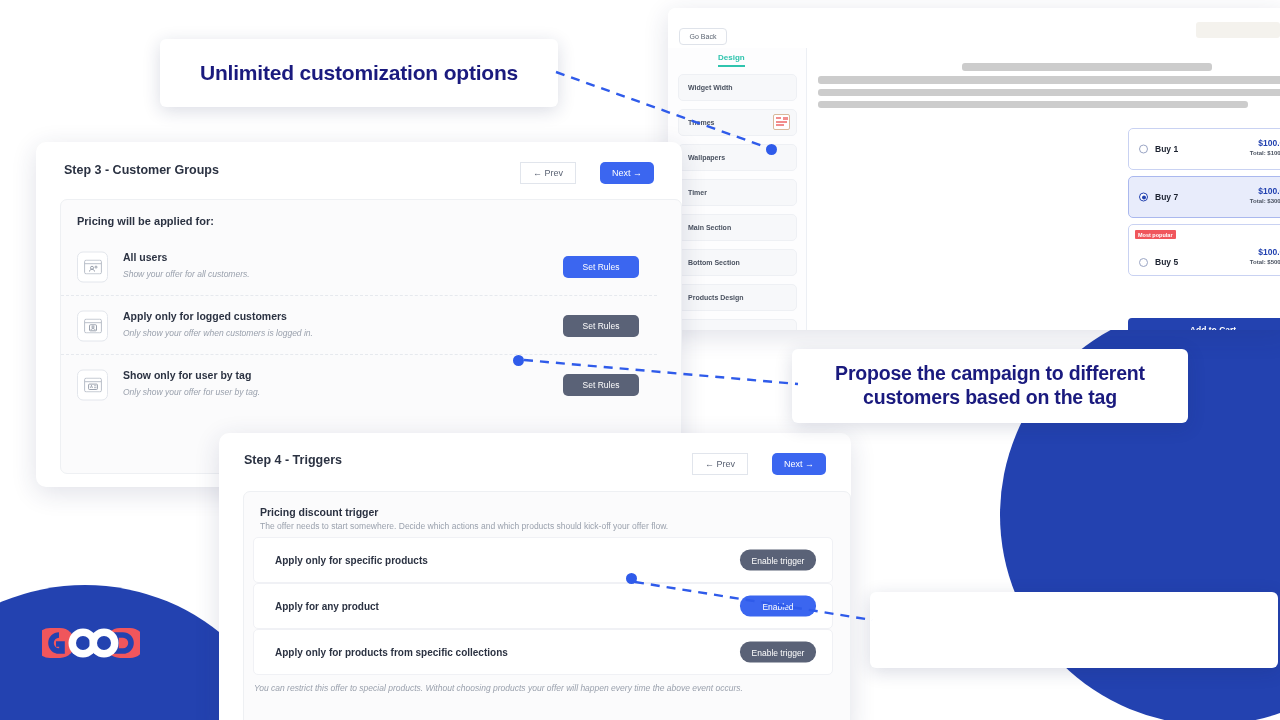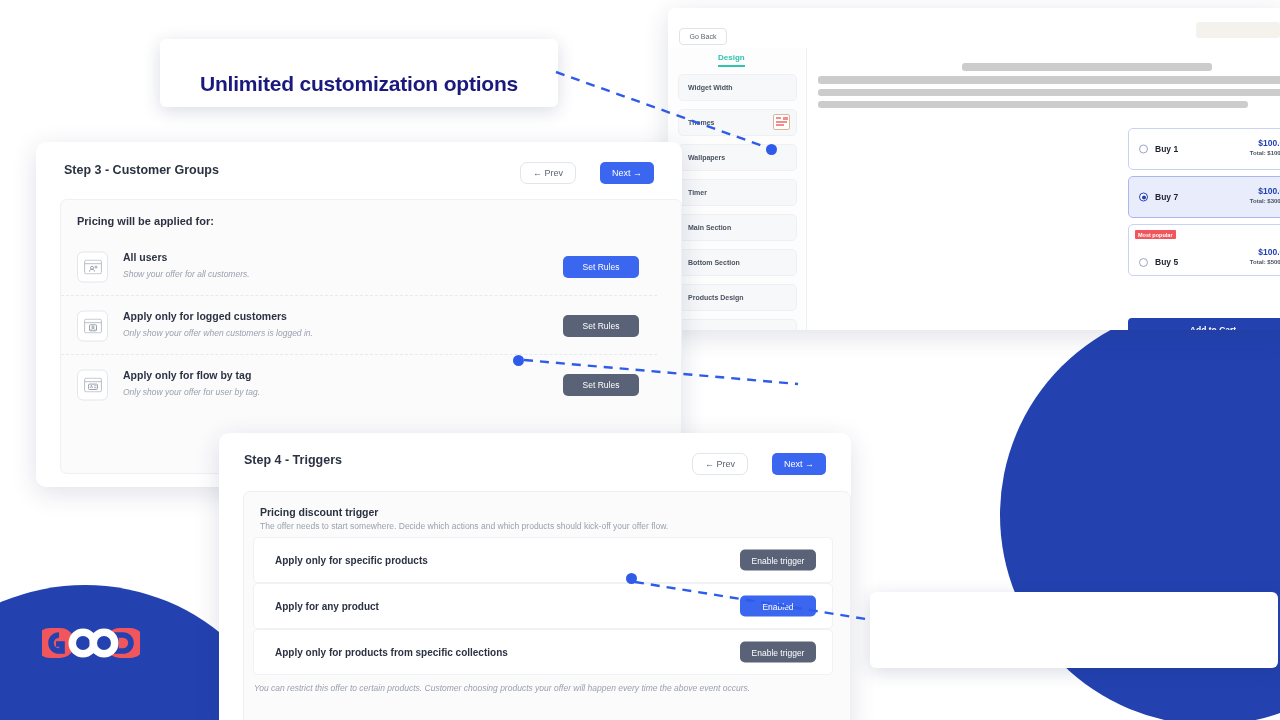--- a/index.html
+++ b/index.html
@@ -19,21 +19,21 @@
   
   .panel {
     position: absolute; background:#ffffff; border-radius: 10px;
     box-shadow: 0 6px 26px rgba(32,46,90,.14);
   }
 
   
   .callout {
     position: absolute; background:#ffffff; border-radius: 6px;
     box-shadow: 0 4px 18px rgba(26,40,90,.16);
-    display:flex; align-items:flex-end; justify-content:center; text-align:center;
+    display:flex; align-items:center; justify-content:center; text-align:center;
     color:#1A1A7E; font-weight: 800; letter-spacing:-0.2px;
     line-height: 1.22; padding: 10px 16px;
   }
   #callout-1 { left:160px; top:39px; width:398px; height:68px; font-size:21px; }
   #callout-2 { left:792px; top:349px; width:396px; height:74px; font-size:19.5px; }
   #callout-3 { left:870px; top:592px; width:408px; height:76px; font-size:19.5px; }
   .callout span { display:block; }
 
   
   .conn { position:absolute; pointer-events:none; }
@@ -95,21 +95,21 @@
     position:absolute; left:321px; top:270px; width:170px; height:23px; border-radius:4px;
     background:#2342B0; color:#fff; font-size:8.5px; font-weight:700;
     display:flex; align-items:center; justify-content:center;
   }
 
   
   #step3 { left:36px; top:142px; width:646px; height:345px; }
   .panel-title { position:absolute; left:28px; top:21px; font-size:12.5px; font-weight:700; color:#2b3242; }
   .nav-btns { position:absolute; top:20px; display:flex; gap:8px; }
   .btn-prev {
-    height:22px; padding:0 12px; border:1px solid #e1e5ec; border-radius:7px; background:#fff;
+    height:22px; padding:0 12px; border:1px solid #e1e5ec; border-radius:0; background:#fff;
     font-size:9px; color:#5a6273; display:flex; align-items:center; gap:4px; font-weight:400;
   }
   .btn-next {
     height:22px; padding:0 12px; border-radius:5px; background:#3B66F0;
     font-size:9px; color:#fff; display:flex; align-items:center; gap:4px; font-weight:400;margin-left:16px;
   }
   .inner-card {
     position:absolute; background:#fbfbfc; border:1px solid #eef0f3; border-radius:7px;
   }
   #s3-inner { left:24px; top:57px; width:622px; height:275px; }
@@ -138,21 +138,21 @@
   #s4-h { position:absolute; left:41px; top:73px; font-size:10.5px; font-weight:700; color:#2b3242;text-align:center; }
   #s4-sub { position:absolute; left:41px; top:88px; font-size:8.5px; color:#9aa1ad; }
   .trow {
     position:absolute; left:34px; width:580px; height:46px;
     background:#fff; border:1px solid #f0f1f5; border-radius:5px;
   }
   .trow-title { position:absolute; left:21px; top:50%; transform:translateY(-50%);
                 font-size:10px; font-weight:700; color:#2b3242; }
   .btn-trigger {
     position:absolute; right:16px; top:50%; transform:translateY(-50%);
-    width:76px; height:21px; border-radius:5px; background:#5A6277;
+    width:76px; height:21px; border-radius:10px; background:#5A6277;
     color:#fff; font-size:8.5px; display:flex; align-items:center; justify-content:center;
   }
   .btn-trigger.on { background:#3B66F0; }
   #s4-note { position:absolute; left:35px; top:250px; font-size:8.5px; font-style:italic; color:#9aa1ad; }
 
   
   #logo { position:absolute; left:42px; top:626px; width:98px; height:34px; }
 </style>
 </head>
 <body>
@@ -280,21 +280,21 @@
       <span class="row-icon">
         <svg width="18" height="15" viewBox="0 0 18 15">
             <rect x="0.6" y="0.6" width="16.8" height="13.8" rx="1.6" fill="none" stroke="#b9bfc9"></rect>
             <line x1="0.6" y1="4.2" x2="17.4" y2="4.2" stroke="#b9bfc9"></line>
             <rect x="4.6" y="6.6" width="8.8" height="5.4" rx="0.8" fill="none" stroke="#9aa1ad"></rect>
             <text x="6" y="10.8" font-size="4.4" fill="#9aa1ad" font-family="sans-serif">A</text>
             <line x1="10" y1="8.3" x2="12.4" y2="8.3" stroke="#9aa1ad" stroke-width="0.8"></line>
             <line x1="10" y1="10.2" x2="12.4" y2="10.2" stroke="#9aa1ad" stroke-width="0.8"></line>
           </svg>
       </span>
-      <span class="row-title">Apply only for flow by tag</span>
+      <span class="row-title">Show only for user by tag</span>
       <span class="row-sub">Only show your offer for user by tag.</span>
       <span class="btn-rules">Set Rules</span>
     </div>
   </div>
 
   <div class="panel" id="step4">
     <div class="panel-title" style="left:25px;top:20px">Step 4 - Triggers</div>
     <div class="nav-btns" style="right:25px">
       <div class="btn-prev">← Prev</div>
       <div class="btn-next">Next →</div>
@@ -309,27 +309,33 @@
       <span class="btn-trigger">Enable trigger</span>
     </div>
     <div class="trow" style="top:150px">
       <span class="trow-title">Apply for any product</span>
       <span class="btn-trigger on">Enabled</span>
     </div>
     <div class="trow" style="top:196px">
       <span class="trow-title">Apply only for products from specific collections</span>
       <span class="btn-trigger">Enable trigger</span>
     </div>
-    <div id="s4-note">You can restrict this offer to certain products. Customer choosing products your offer will happen every time the above event occurs.</div>
+    <div id="s4-note">You can restrict this offer to special products. Without choosing products your offer will happen every time the above event occurs.</div>
   </div>
 
   <div class="callout" id="callout-1">
     <span>Unlimited customization options</span>
   </div>
 
+  <div class="callout" id="callout-2">
+    <div>
+      <span>Propose the campaign to different</span>
+      <span>customers based on the tag</span>
+    </div>
+  </div>
 
   <div class="callout" id="callout-3">
     <div>
     </div>
   </div>
 
   <svg class="conn" style="left:552px;top:62px;width:230px;height:100px" width="230" height="100">
     <line x1="4" y1="10" x2="222" y2="88" stroke="#2F5BEA" stroke-width="2.4" stroke-dasharray="9 7"></line>
   </svg>
   <div class="dot" style="left:766px;top:144px"></div>

